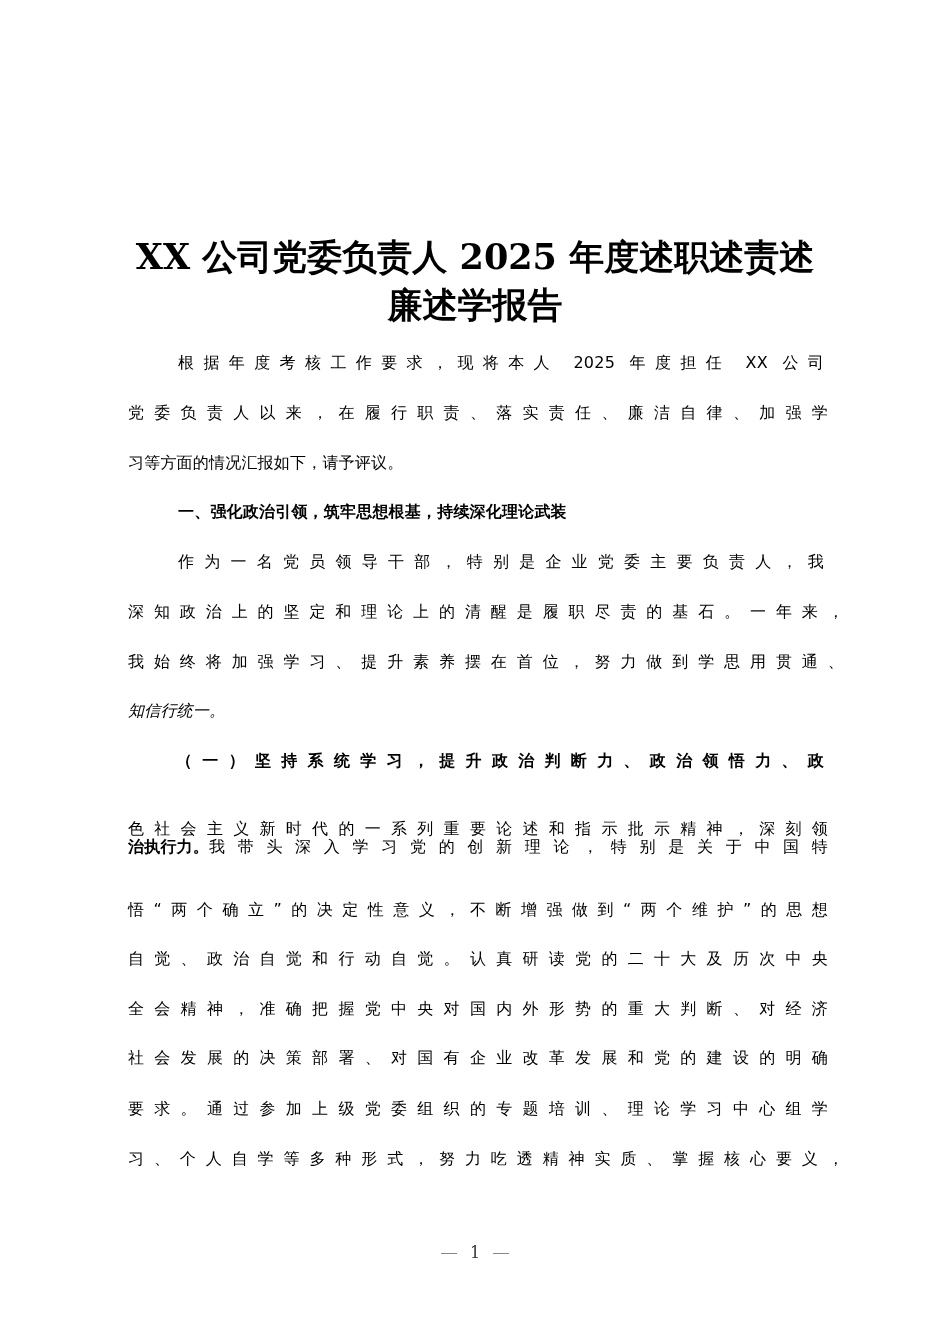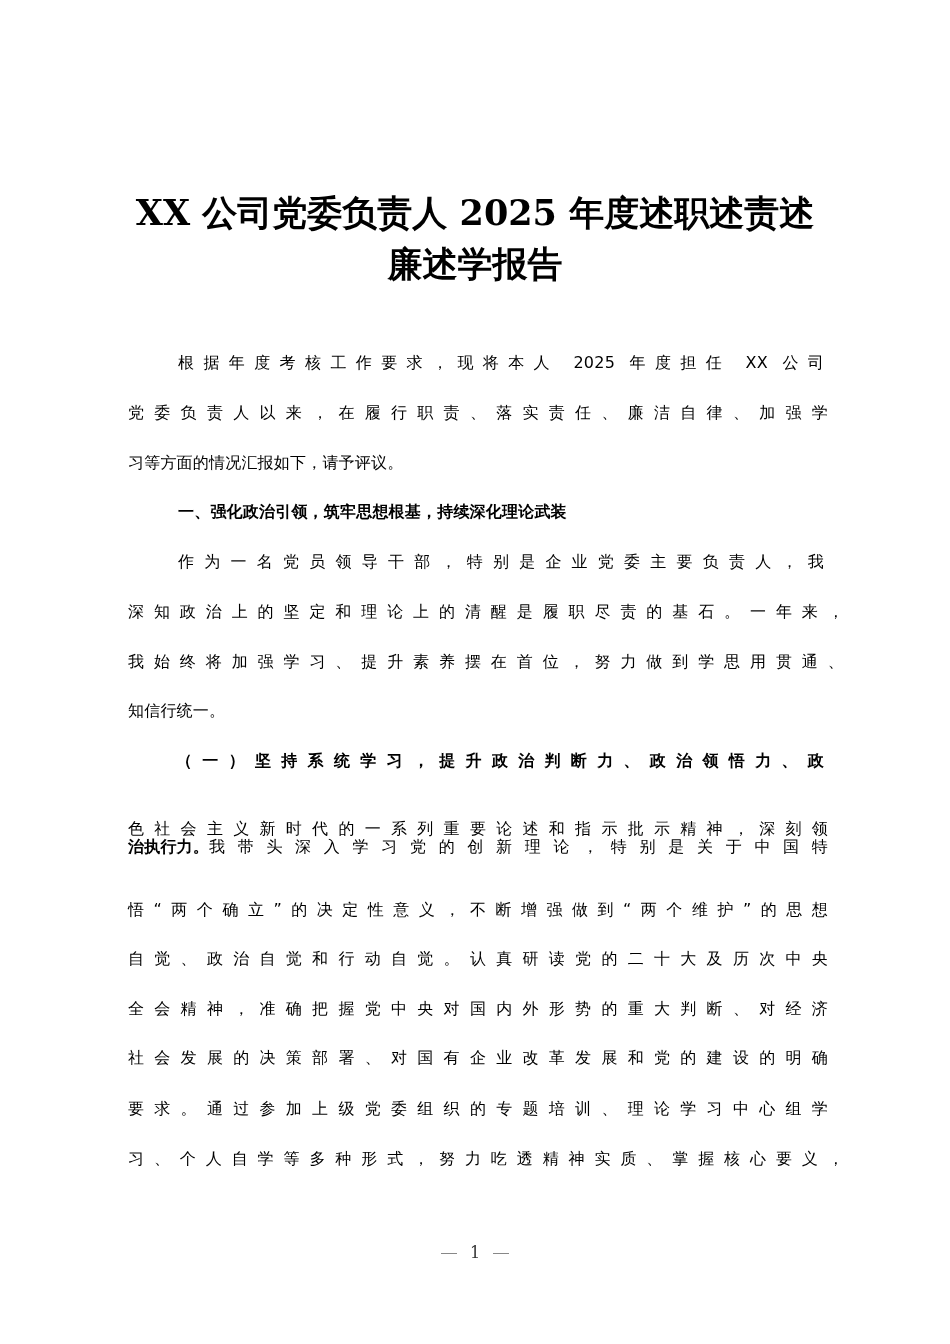--- a/index.html
+++ b/index.html
@@ -25,20 +25,21 @@
       position: absolute;
       left: 0;
       width: 950px;
       text-align: center;
       font-family: "DejaVu Serif", "Liberation Serif", serif;
       font-weight: bold;
       font-size: 35px;
       line-height: 44px;
       white-space: nowrap;
       letter-spacing: 0px;
+      margin-top: 44px;
     }
     .line {
       position: absolute;
       left: 128px;
       width: 700px;
       font-size: 16px;
       line-height: 30px;
       white-space: nowrap;
       letter-spacing: 0.2px;
     }
@@ -68,32 +69,32 @@
       vertical-align: middle;
       margin: 0 8px;
     }
   </style>
 </head>
 <body>
 
 <div class="page">
 
   <div class="title-line" style="top:191px;">XX 公司党委负责人 2025 年度述职述责述</div>
-  <div class="title-line" style="top:242px;">廉述学报告</div>
+  <div class="title-line" style="top:242px;font-family:Liberation Mono, monospace;">廉述学报告</div>
 
   <div class="line indent justify" style="top:348px;">根据年度考核工作要求，现将本人 2025 年度担任 XX 公司</div>
   <div class="line justify" style="top:398px;">党委负责人以来，在履行职责、落实责任、廉洁自律、加强学</div>
   <div class="line" style="top:448px;">习等方面的情况汇报如下，请予评议。</div>
 
   <div class="line indent bold" style="top:497px;">一、强化政治引领，筑牢思想根基，持续深化理论武装</div>
 
   <div class="line indent justify" style="top:547px;">作为一名党员领导干部，特别是企业党委主要负责人，我</div>
   <div class="line justify" style="top:597px; width:716px;">深知政治上的坚定和理论上的清醒是履职尽责的基石。一年来，</div>
   <div class="line justify" style="top:647px; width:716px;">我始终将加强学习、提升素养摆在首位，努力做到学思用贯通、</div>
-  <div class="line" style="top:696px;">知信行统一。</div>
+  <div class="line" style="top:696px;font-style:italic;">知信行统一。</div>
 
   <div class="line indent justify bold" style="top:746px; left:176px; width:648px;">（一）坚持系统学习，提升政治判断力、政治领悟力、政</div>
   <div class="line" style="top:832px; display:flex; justify-content:space-between;">
     <span class="bold">治执行力。</span>
     <span style="flex:1; text-align:justify; text-align-last:justify;">我带头深入学习党的创新理论，特别是关于中国特</span>
   </div>
   <div class="line justify" style="top:814px;">色社会主义新时代的一系列重要论述和指示批示精神，深刻领</div>
   <div class="line justify" style="top:895px;">悟“两个确立”的决定性意义，不断增强做到“两个维护”的思想</div>
   <div class="line justify" style="top:944px;">自觉、政治自觉和行动自觉。认真研读党的二十大及历次中央</div>
   <div class="line justify" style="top:994px;">全会精神，准确把握党中央对国内外形势的重大判断、对经济</div>

